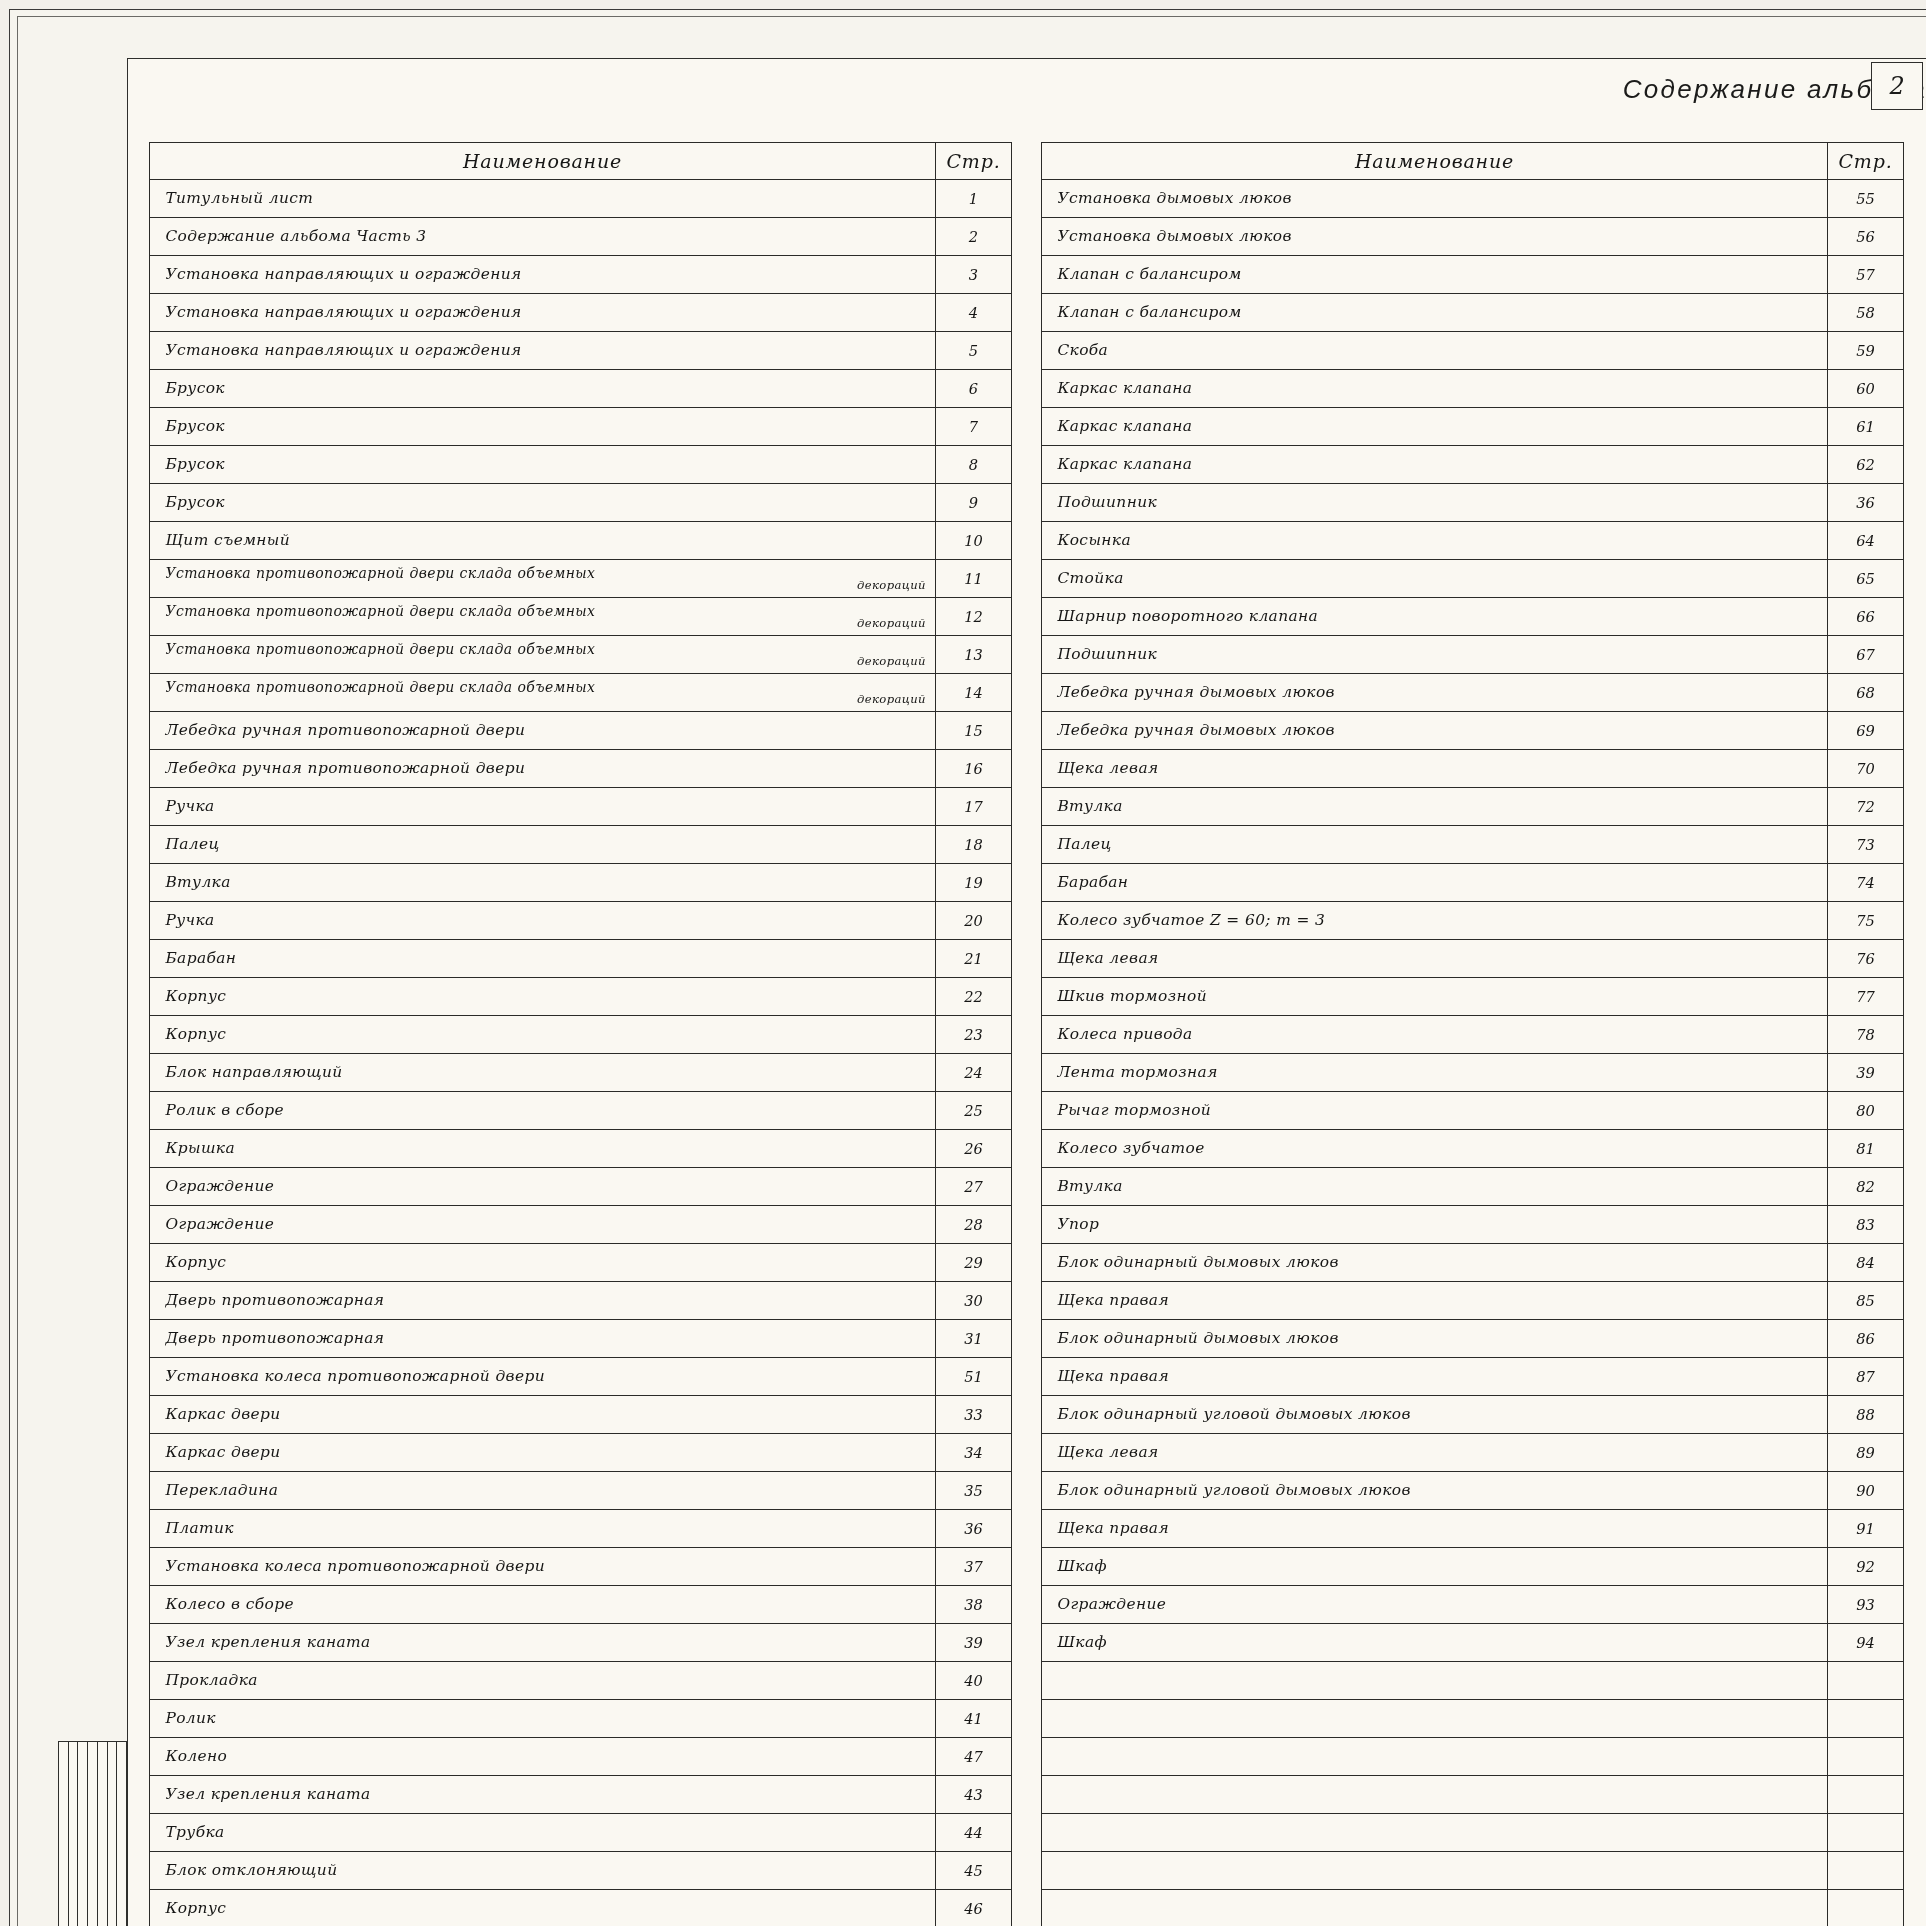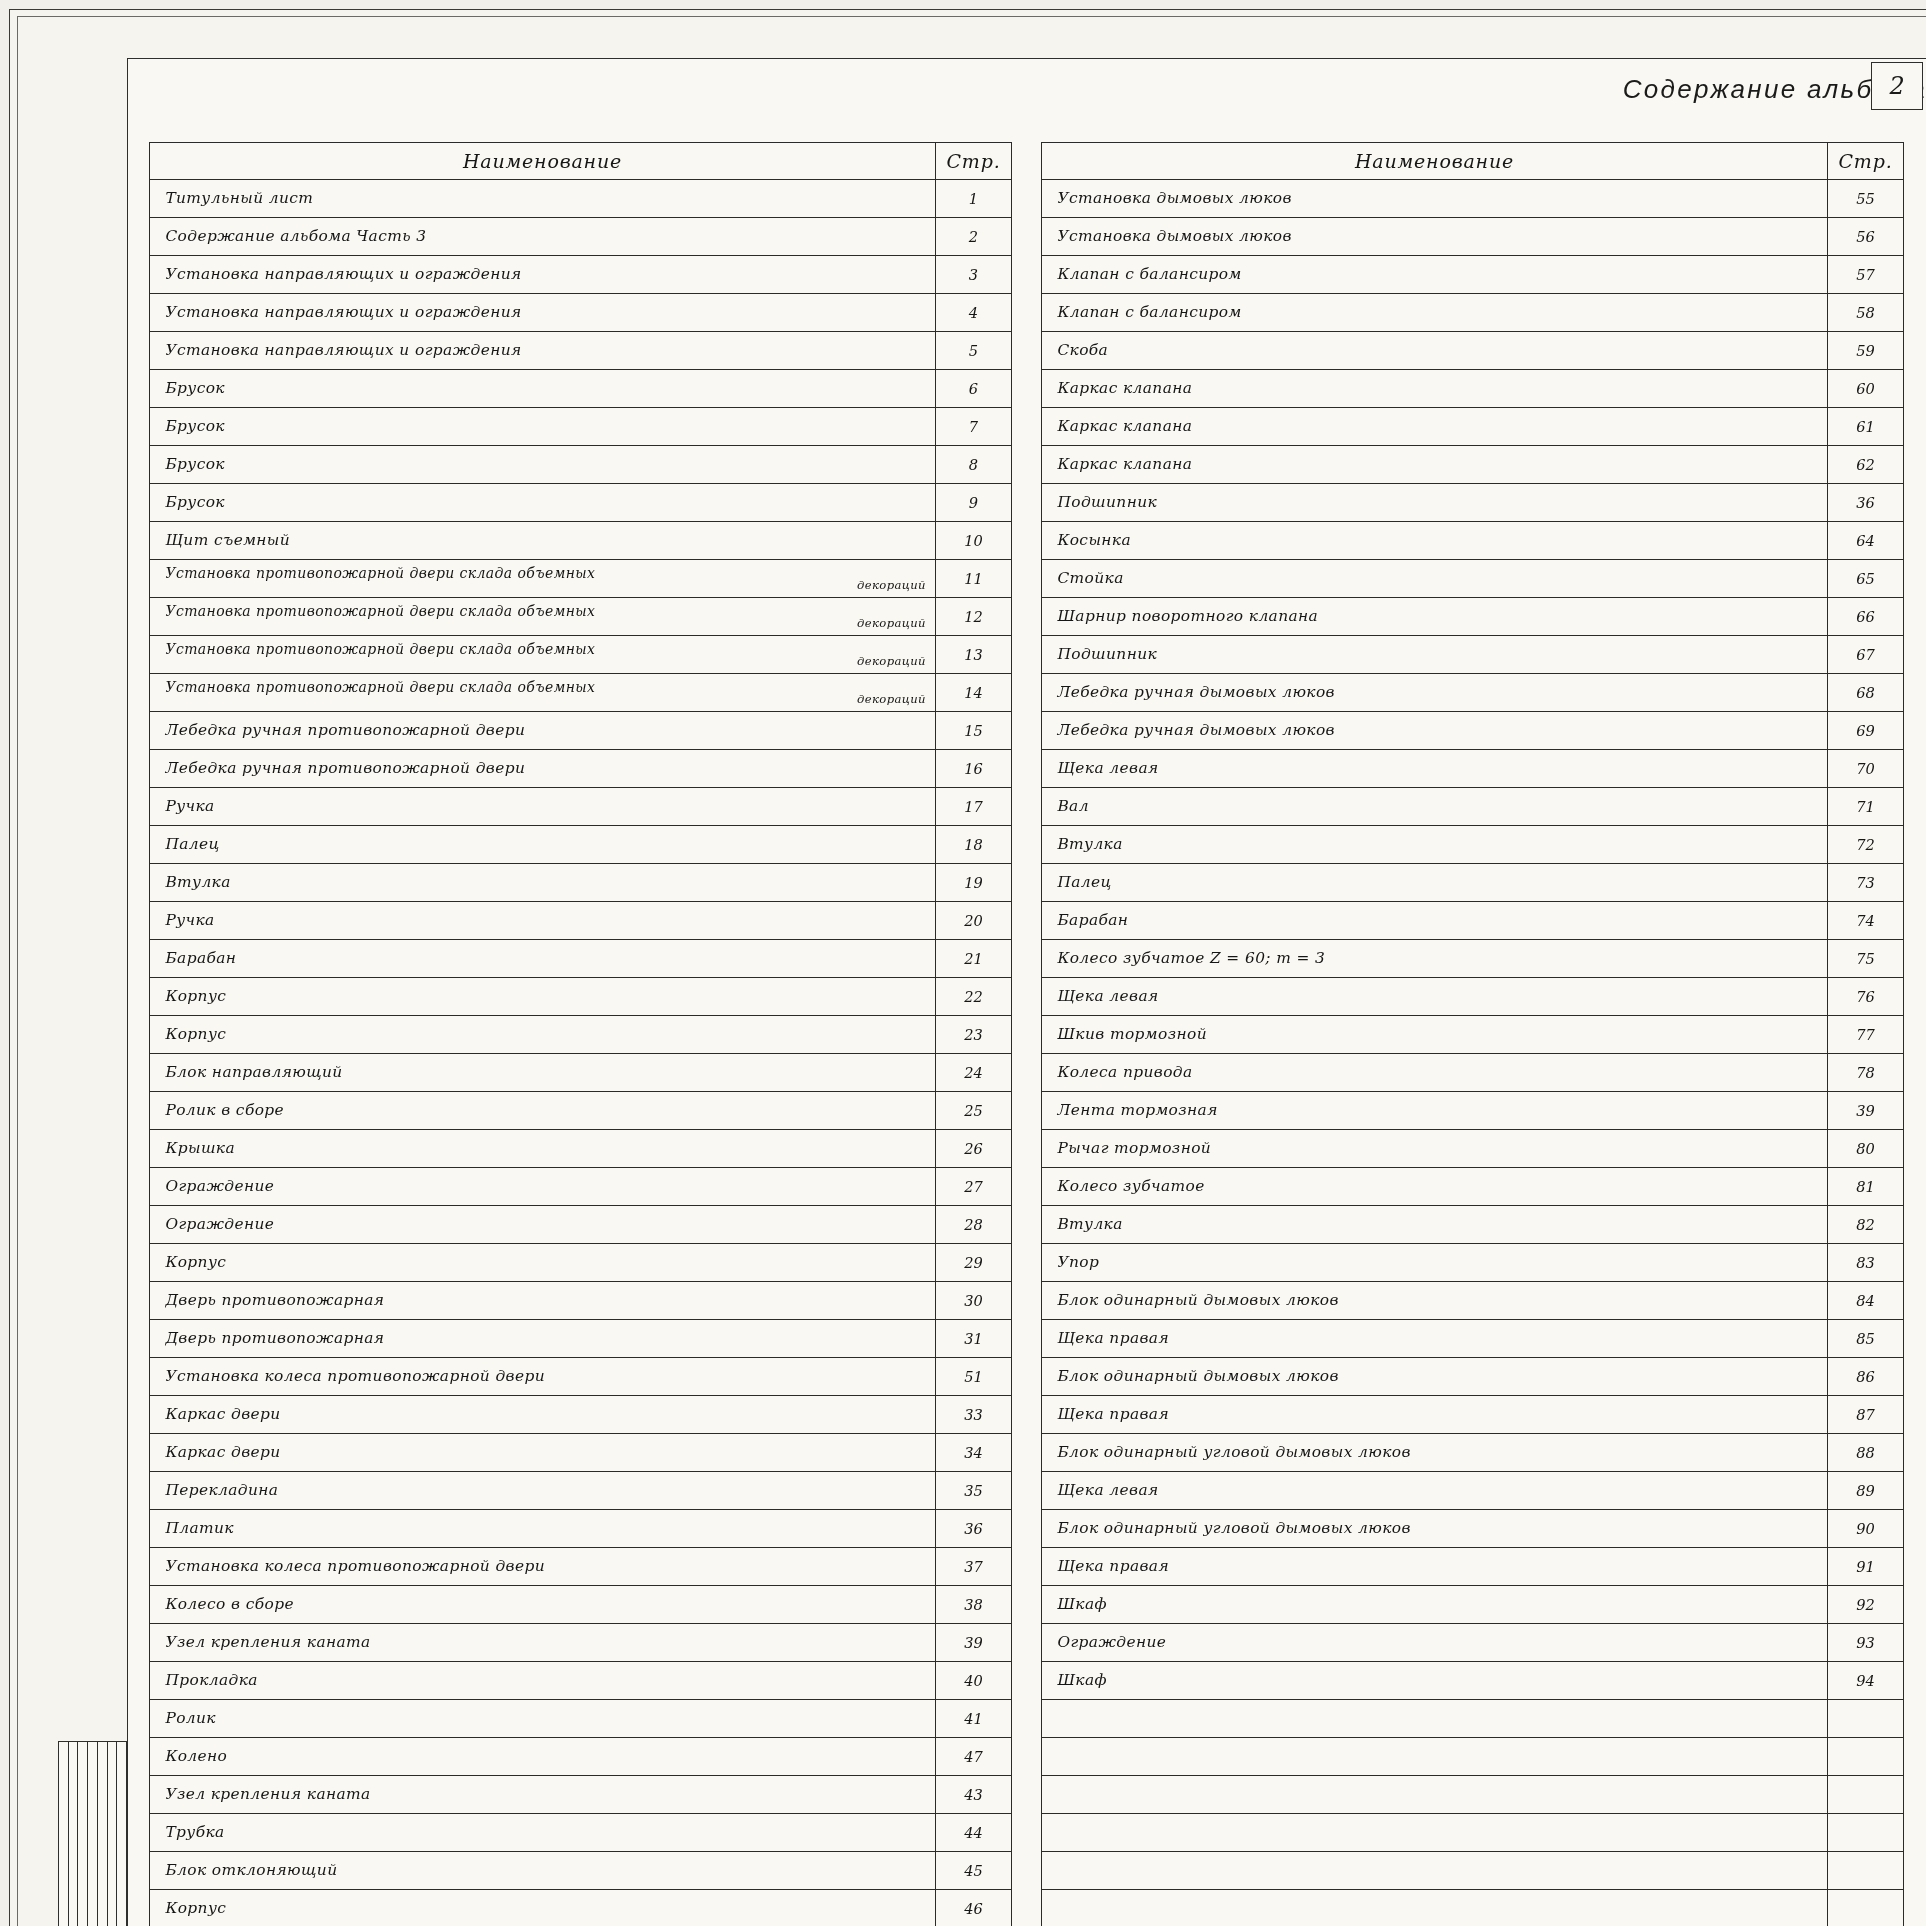--- a/index.html
+++ b/index.html
@@ -441,24 +441,20 @@
               </tr>
               <tr>
                 <td class="name">Лебедка ручная  дымовых люков</td>
                 <td class="num">69</td>
               </tr>
               <tr>
                 <td class="name">Щека левая</td>
                 <td class="num">70</td>
               </tr>
               <tr>
-                <td class="name">Вал</td>
-                <td class="num">71</td>
-              </tr>
-              <tr>
                 <td class="name">Втулка</td>
                 <td class="num">72</td>
               </tr>
               <tr>
                 <td class="name">Палец</td>
                 <td class="num">73</td>
               </tr>
               <tr>
                 <td class="name">Барабан</td>
                 <td class="num">74</td>

